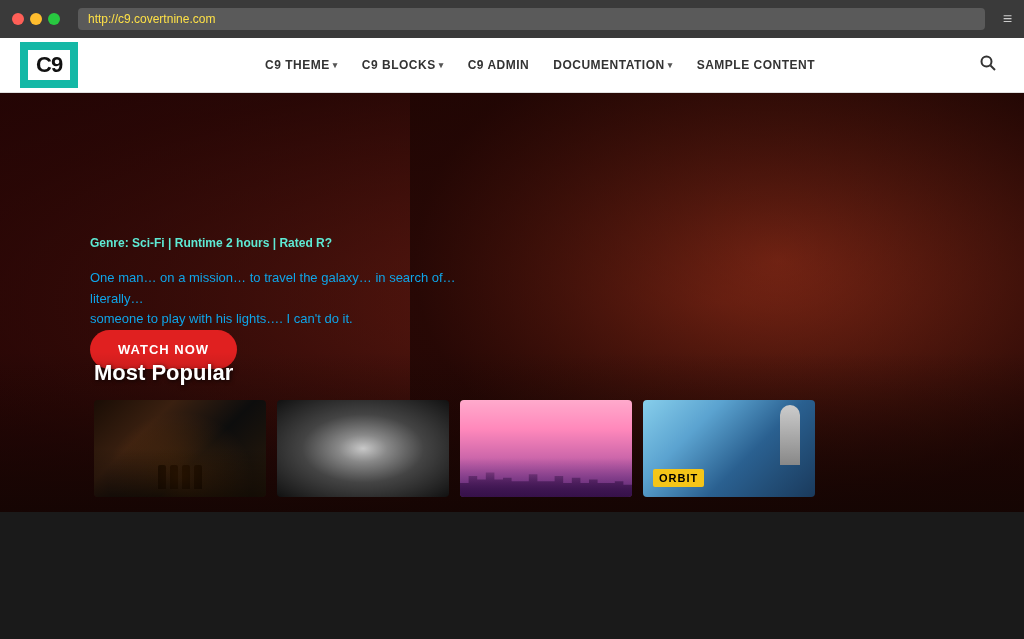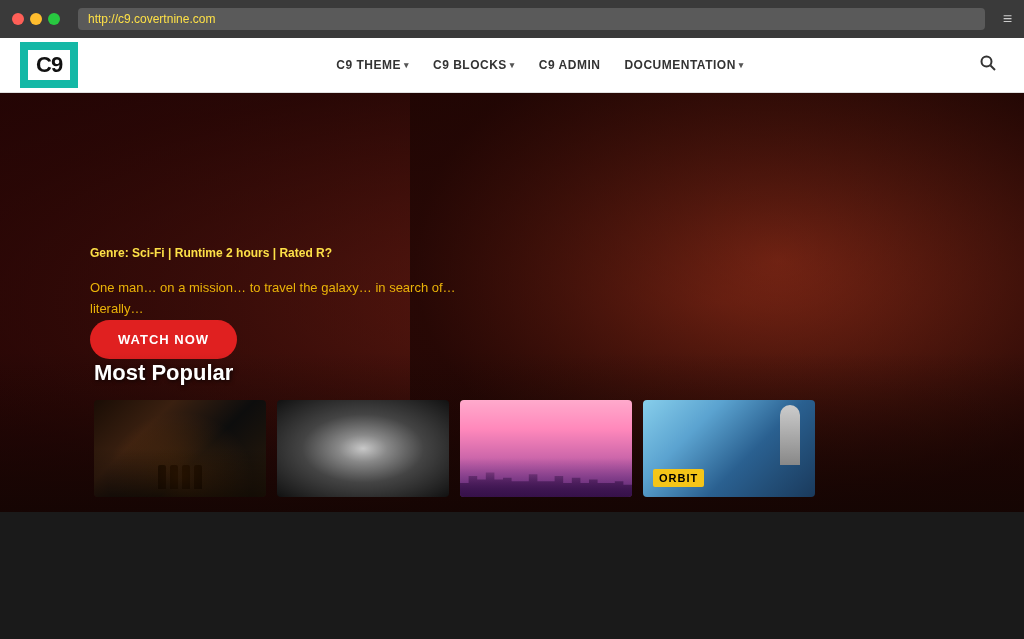--- a/index.html
+++ b/index.html
@@ -134,26 +134,26 @@
       font-weight: 900;
       color: #ffffff;
       text-transform: uppercase;
       letter-spacing: 1px;
       margin-bottom: 10px;
       line-height: 1;
     }
     .movie-meta {
       font-size: 12px;
       font-weight: 700;
-      color: #fde047;
+      color: #5eead4;
       margin-bottom: 18px;
     }
     .movie-desc {
       font-size: 13px;
-      color: #eab308;
+      color: #0ea5e9;
       line-height: 1.6;
       max-width: 380px;
     }
     .watch-btn {
       background: #e02020;
       color: #fff;
       border: none;
       border-radius: 24px;
       padding: 12px 28px;
       font-size: 13px;
@@ -303,38 +303,42 @@
       <span>C9 BLOCKS</span>
       <span class="arrow">▾</span>
     </div>
     <div class="nav-item">
       <span>C9 ADMIN</span>
     </div>
     <div class="nav-item">
       <span>DOCUMENTATION</span>
       <span class="arrow">▾</span>
     </div>
+    <div class="nav-item">
+      <span>SAMPLE CONTENT</span>
+    </div>
   </div>
   <div class="nav-search">
     <svg width="16" height="16" viewBox="0 0 16 16" fill="none" stroke="#333" stroke-width="2">
       <circle cx="6.5" cy="6.5" r="5"></circle>
       <line x1="10.5" y1="10.5" x2="15" y2="15"></line>
     </svg>
   </div>
 </nav>
 
 <div class="hero">
   <div class="hero-bg"></div>
   <div class="hero-bg-overlay"></div>
   <div class="hero-image-hint"></div>
 
   <div class="hero-content">
     <p class="movie-meta">Genre: Sci-Fi | Runtime 2 hours | Rated R?</p>
     <p class="movie-desc">
       <span>One man… on a mission… to travel the galaxy… in search of… literally…</span><br>
+      <span>someone to play with his lights…. I can't do it.</span>
     </p>
     <button class="watch-btn">WATCH NOW</button>
   </div>
 
   <div class="bottom-section">
     <div class="section-title">Most Popular</div>
     <div class="thumbnails">
 
       <div class="thumb thumb-1">
         <div class="thumb-1-figures">

